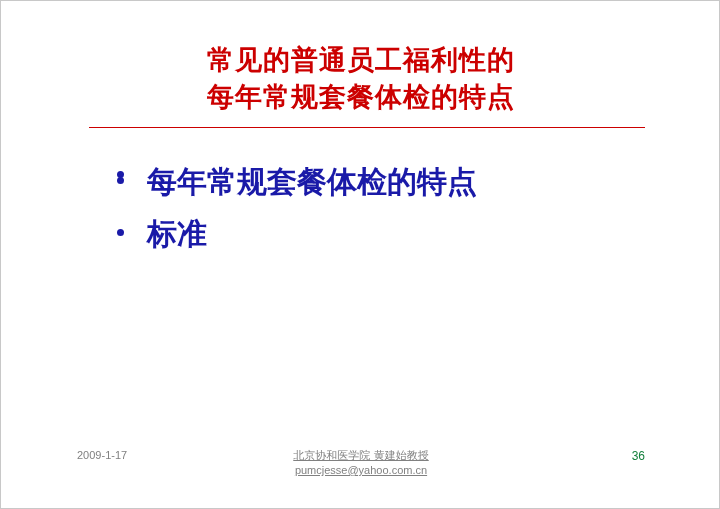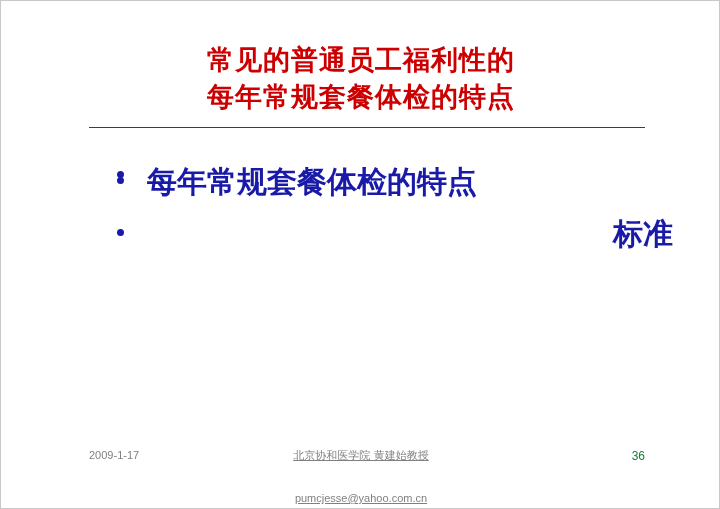--- a/index.html
+++ b/index.html
@@ -63,53 +63,51 @@
     position: absolute;
     left: 4px;
     top: 18px;
     width: 7px;
     height: 7px;
     border-radius: 50%;
     background: #1a1aa8;
   }
   .bullet .line2 {
     display: block;
-    text-align: right;
   }
   .footer {
     position: absolute;
     left: 0;
     top: 444px;
     width: 720px;
     height: 40px;
   }
   .footer-date {
     position: absolute;
-    left: 88px;
+    left: 76px;
     top: 4px;
     color: #808080;
     font-size: 11px;
     font-family: "Liberation Sans", sans-serif;
   }
   .footer-center {
     position: absolute;
     left: 0;
     top: 4px;
     width: 720px;
     text-align: center;
     color: #808080;
     font-size: 11px;
     line-height: 14px;
     font-family: "DejaVu Sans", "Liberation Sans", sans-serif;
     text-decoration: underline;
   }
   .footer-center .mail {
     font-family: "Liberation Sans", sans-serif;
     font-size: 11px;
-    margin-top: 28px;
   }
   .footer-page {
     position: absolute;
     right: 76px;
     top: 4px;
     color: #15803d;
     font-size: 12px;
     font-family: "Liberation Sans", sans-serif;
   }
 </style>

